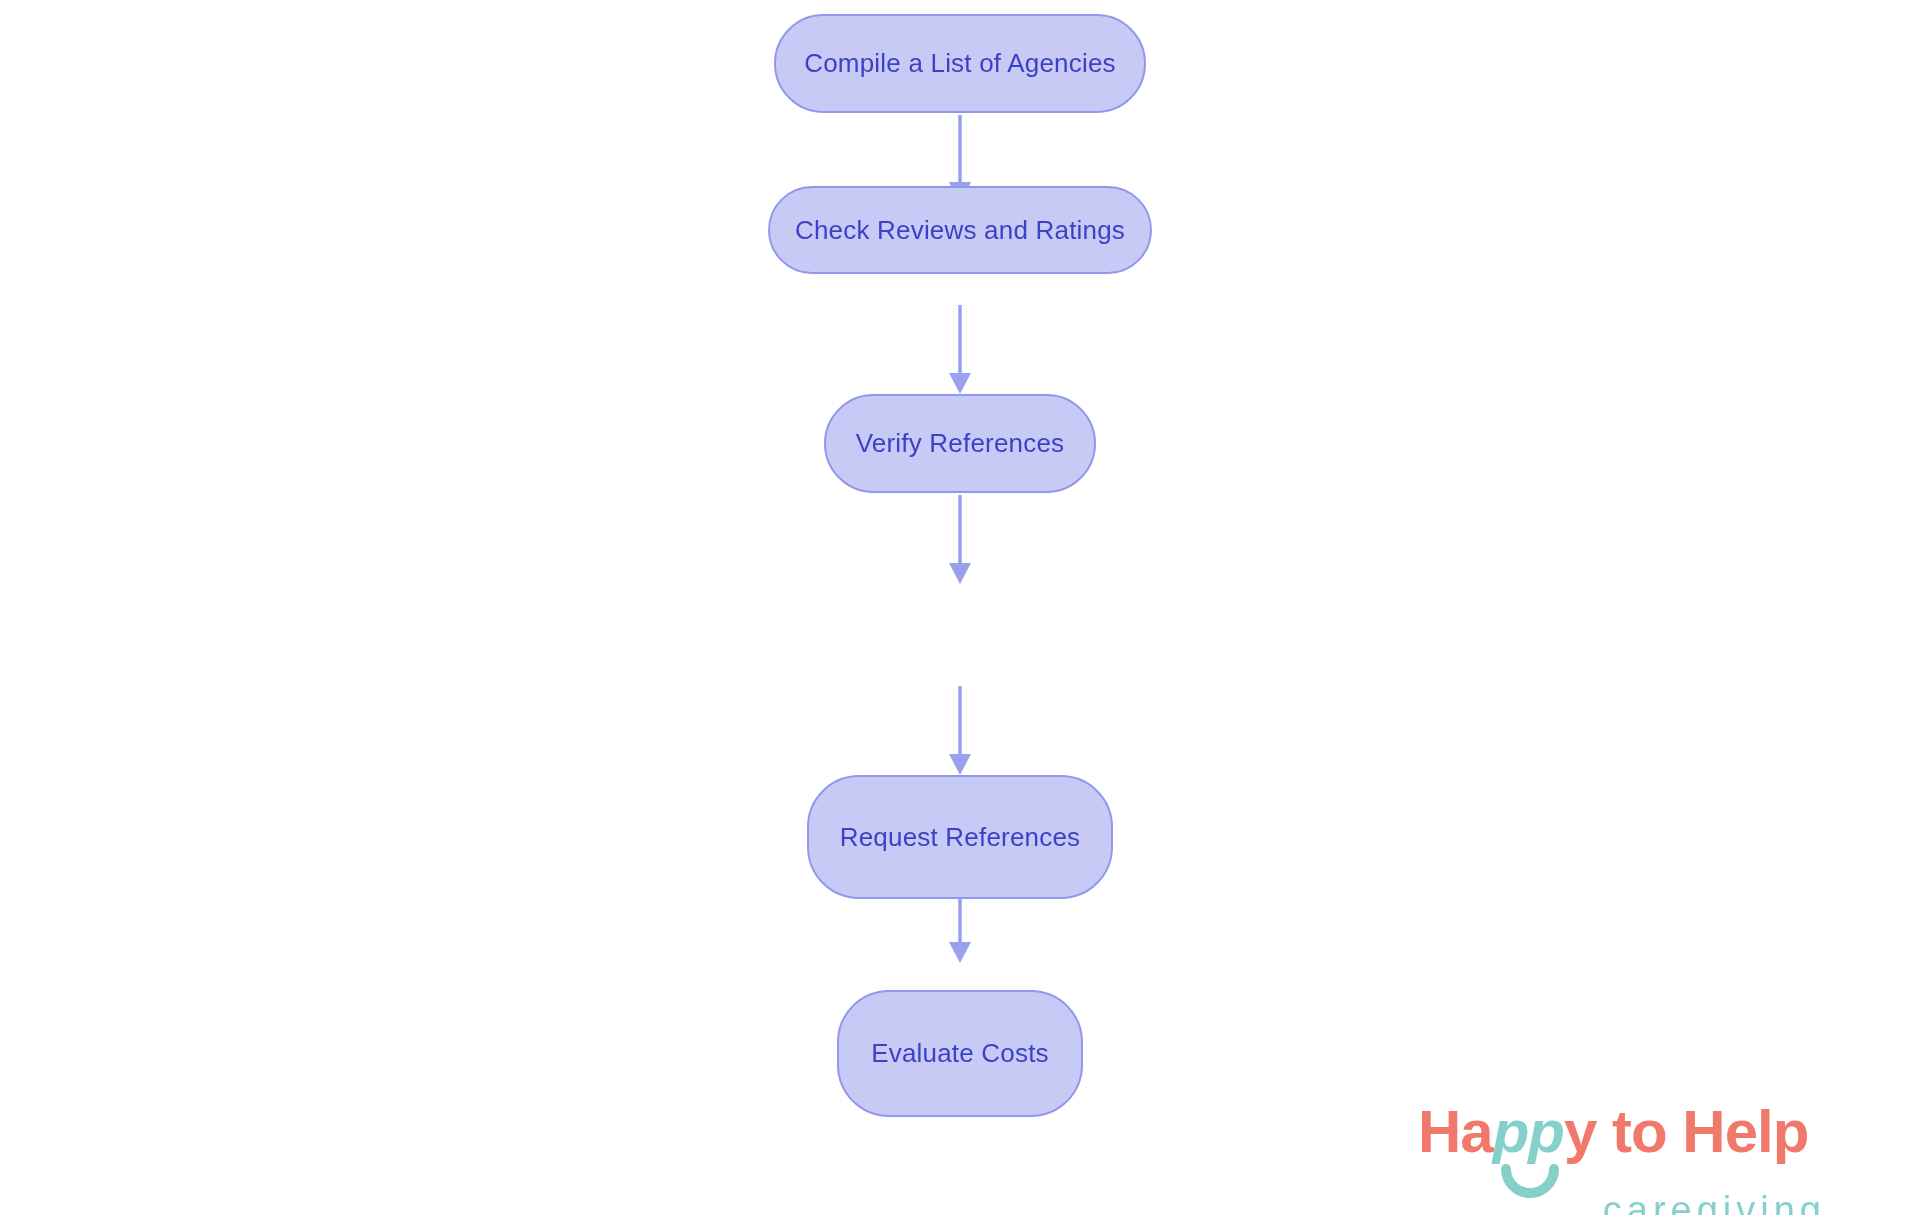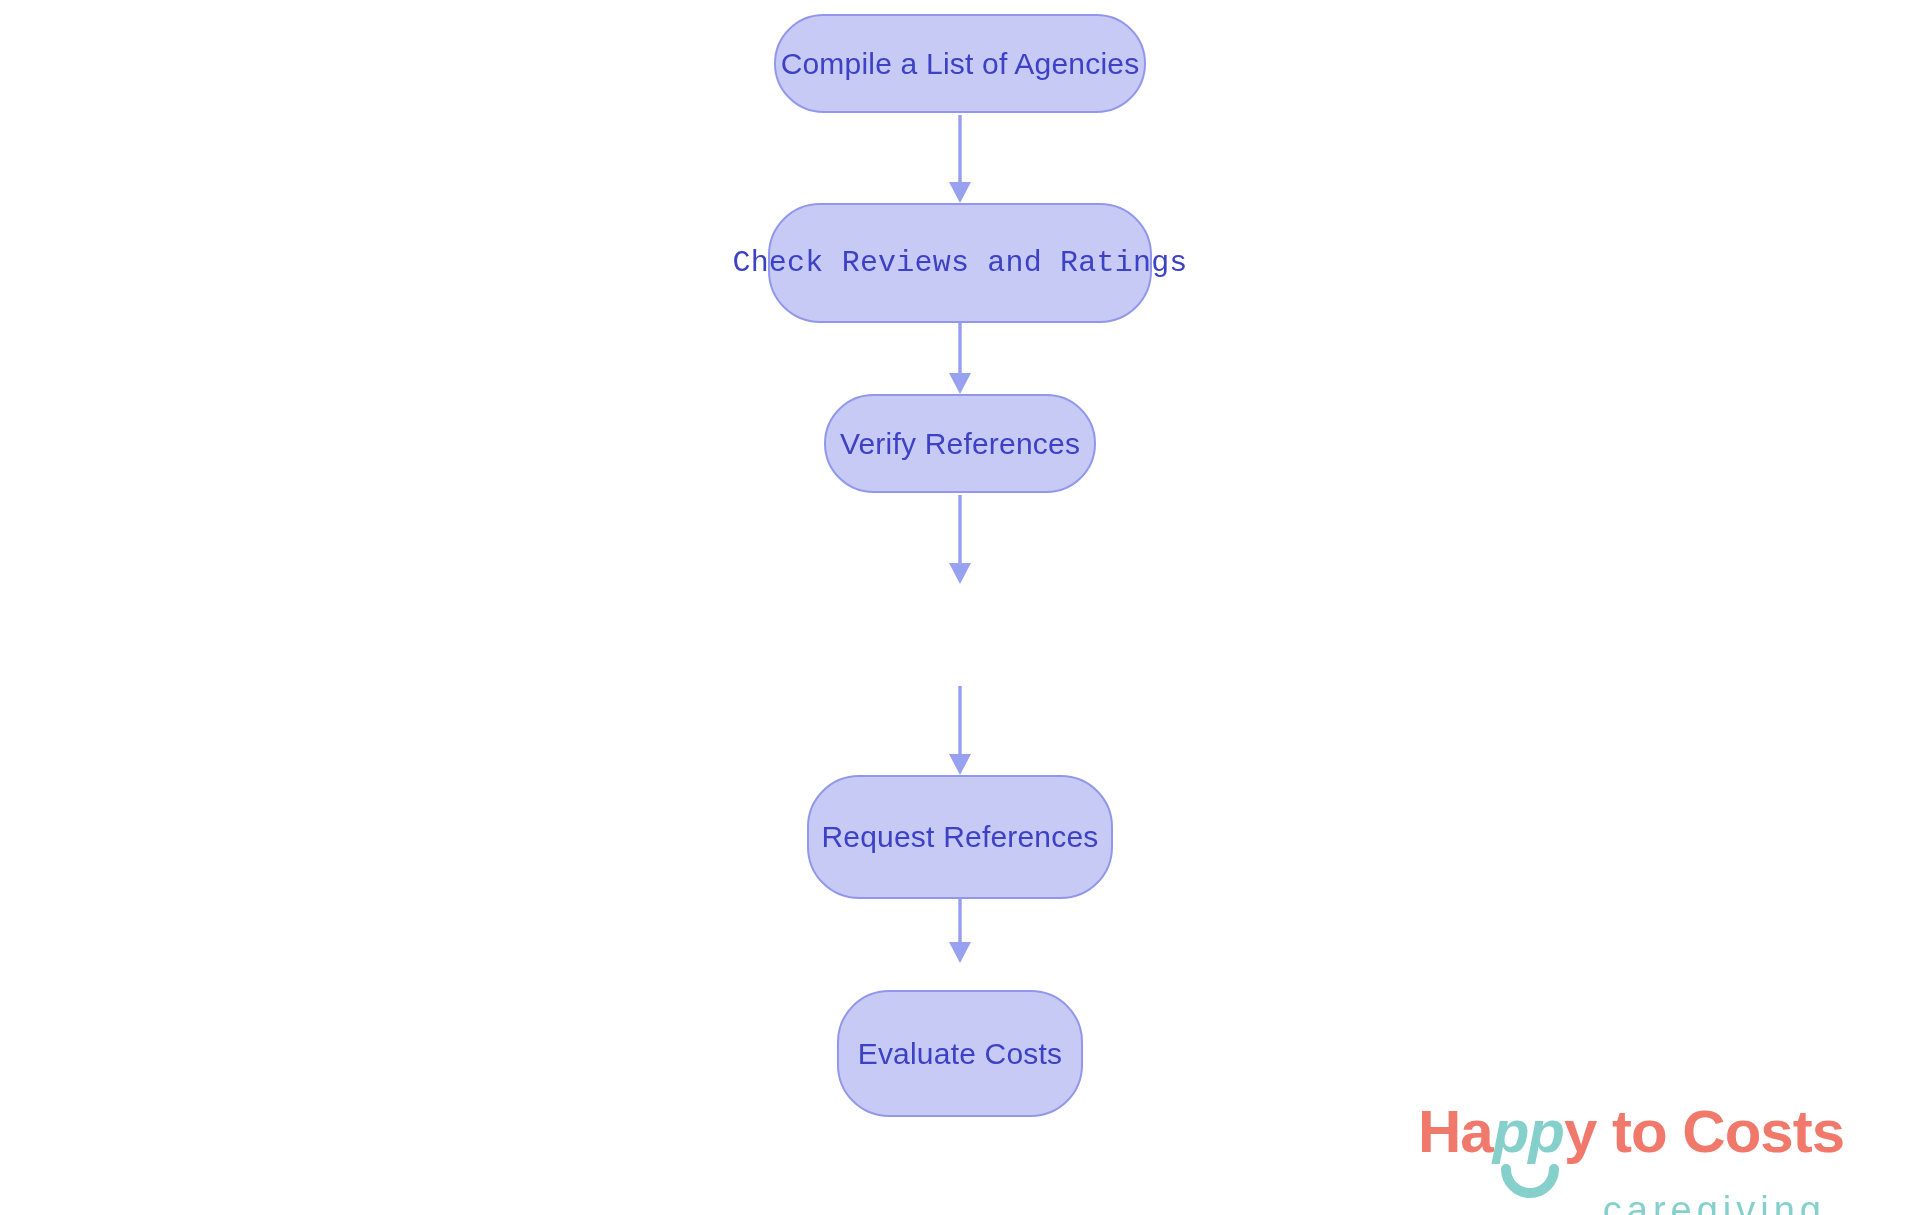--- a/index.html
+++ b/index.html
@@ -24,26 +24,26 @@
   .flow-node {
     position: absolute;
     display: flex;
     align-items: center;
     justify-content: center;
     box-sizing: border-box;
     background: var(--node-fill, #c7caf4);
     border: 2px solid var(--node-border, #9198ec);
     border-radius: 52px;
     color: var(--node-text, #3c41c6);
-    font-size: 30px;
+    font-size: 26px;
     letter-spacing: 0.2px;
     white-space: nowrap;
   }
   .node-1 { left: 774px; top: 14px;  width: 372px; height: 99px;  }
-  .node-2 { left: 768px; top: 203px; width: 384px; height: 120px; font-family: Liberation Mono, monospace; }
+  .node-2 { left: 768px; top: 186px; width: 384px; height: 88px; }
   .node-3 { left: 824px; top: 394px; width: 272px; height: 99px;  }
   .node-4 { left: 772px; top: 584px; width: 380px; height: 100px; }
   .node-5 { left: 807px; top: 775px; width: 306px; height: 124px; }
   .node-6 { left: 837px; top: 990px; width: 246px; height: 127px; }
 
   .logo {
     position: absolute;
     left: 1418px;
     top: 1100px;
     width: 460px;
@@ -119,18 +119,18 @@
     <span>Request References</span>
   </div>
   <div class="flow-node node-6">
     <span>Evaluate Costs</span>
   </div>
 
   <div class="logo">
     <div class="logo-main">
       <span class="logo-coral">Ha</span><span class="pp-wrap"><span class="logo-teal">pp</span><svg class="smile-svg" width="62" height="34" viewBox="0 0 62 34">
             <path d="M7 5 a 24 24 0 0 0 48 0" fill="none" stroke="var(--logo-teal, #86d0cc)" stroke-width="10" stroke-linecap="round"></path>
-          </svg></span><span class="logo-coral">y to Costs</span>
+          </svg></span><span class="logo-coral">y to Help</span>
     </div>
     <div class="logo-tagline">caregiving</div>
   </div>
 
 </div>
 
 </body></html>

